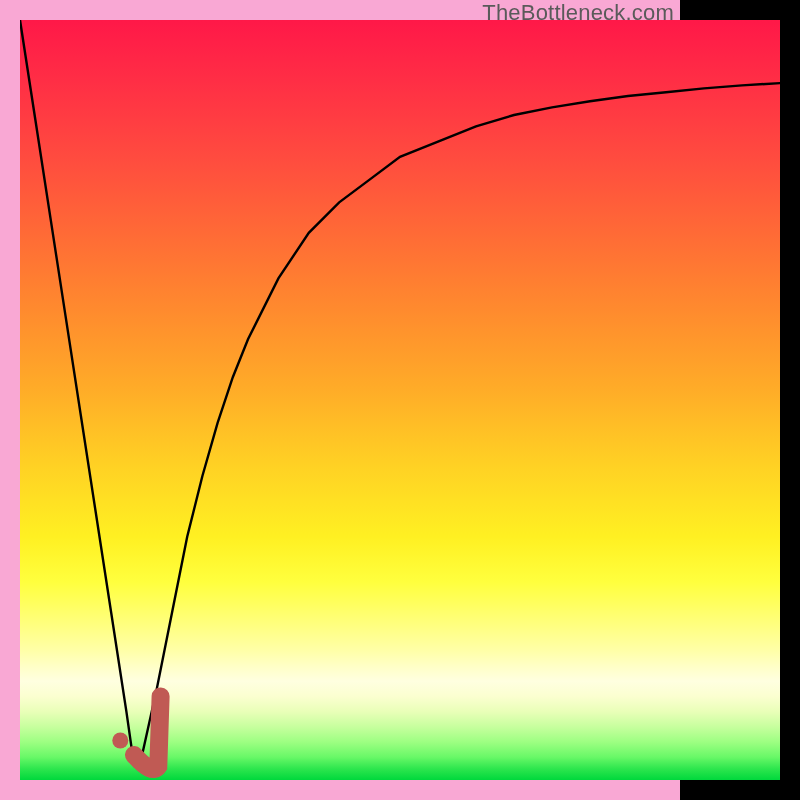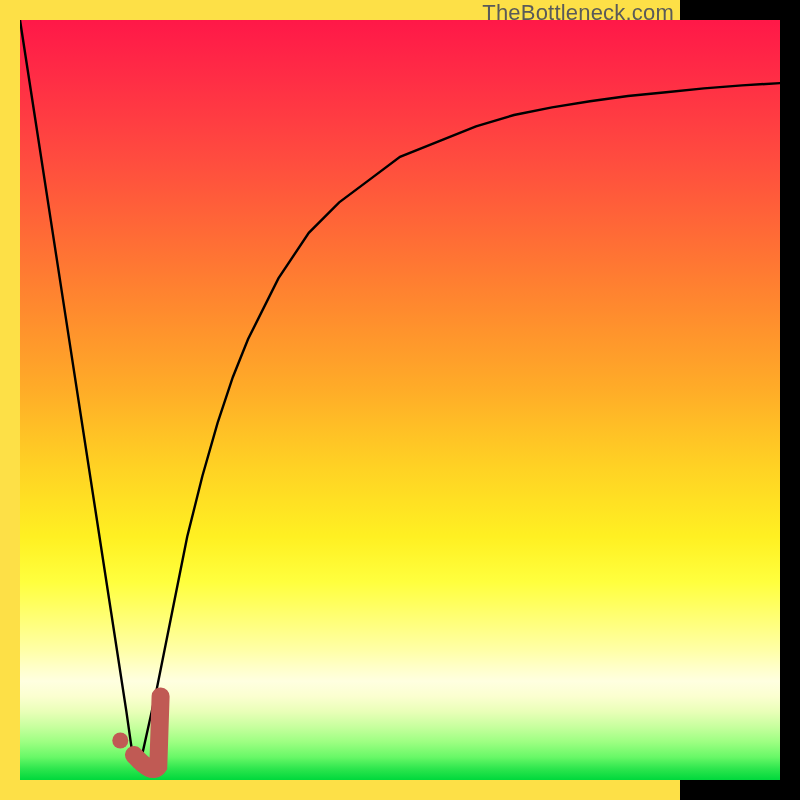--- a/index.html
+++ b/index.html
@@ -10,21 +10,21 @@
     background: #000;
     overflow: hidden;
     font-family: Arial, Helvetica, sans-serif;
   }
   .frame {
     position: absolute;
     left: 0;
     top: 0;
     width: 680px;
     height: 800px;
-    background: #fde047;
+    background: #f9a8d4;
   }
   .plot {
     position: absolute;
     left: 20px;
     top: 20px;
     width: 760px;
     height: 760px;
     
     background: linear-gradient(
       to bottom,

